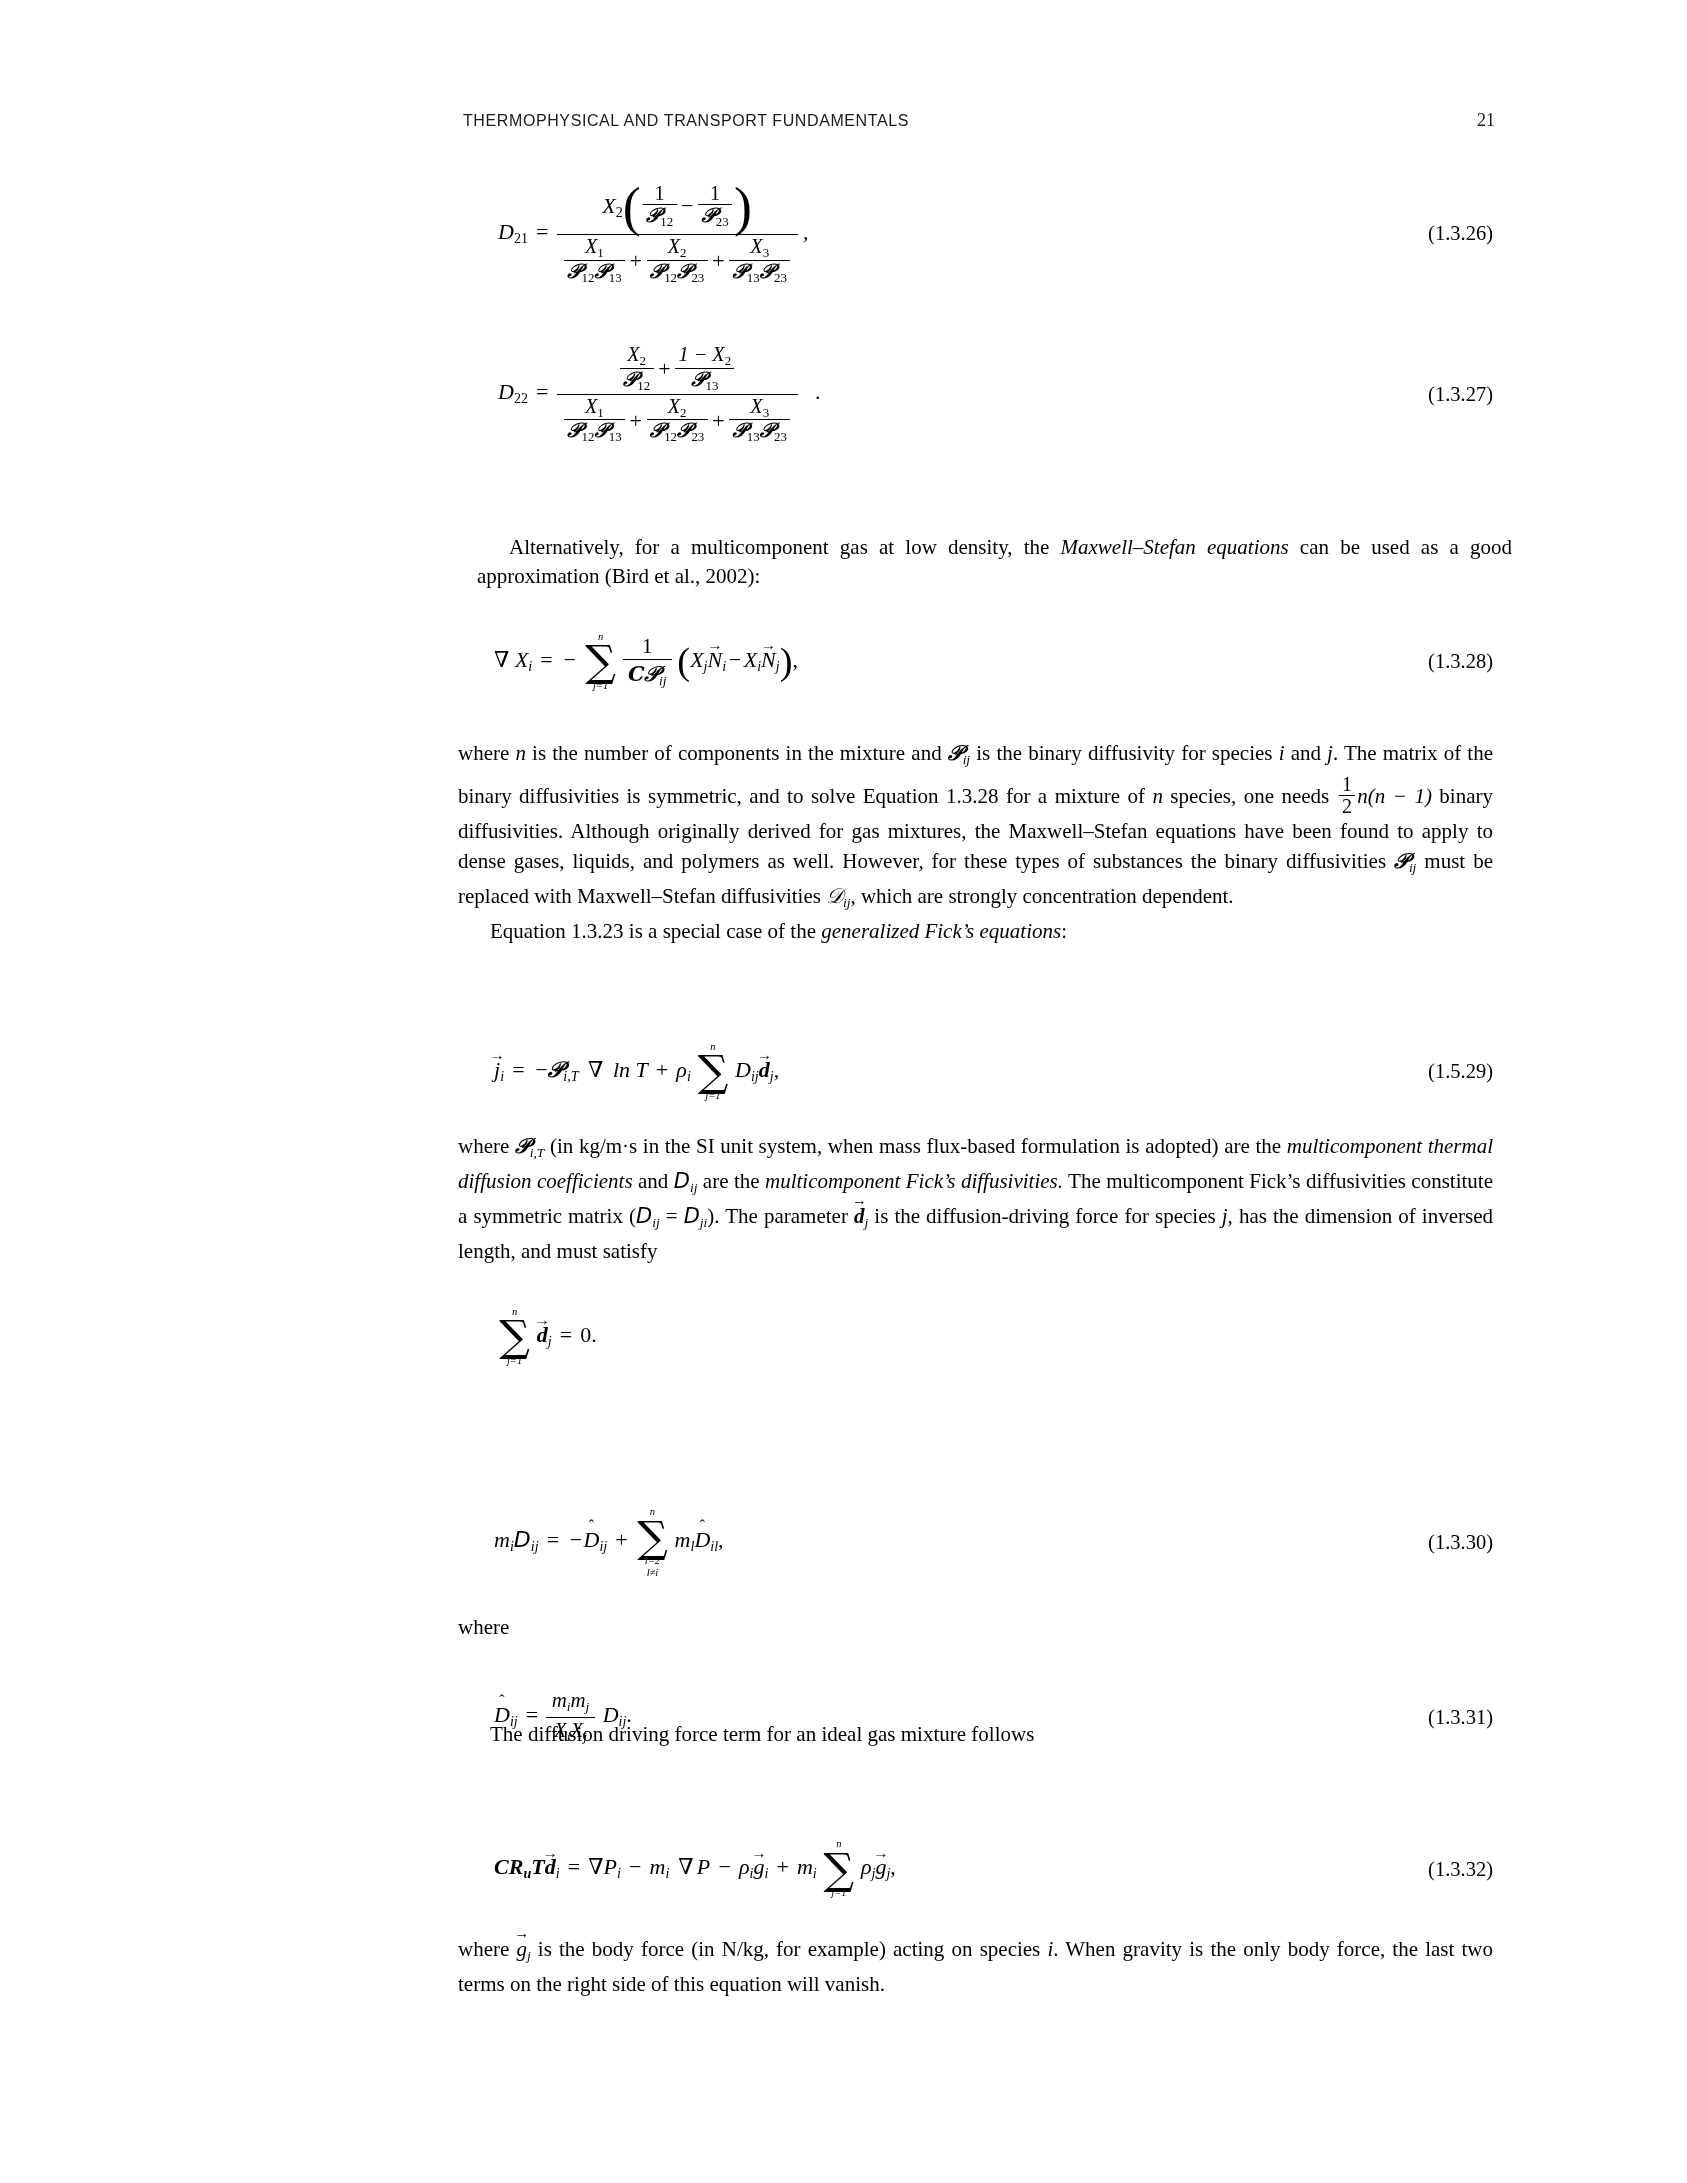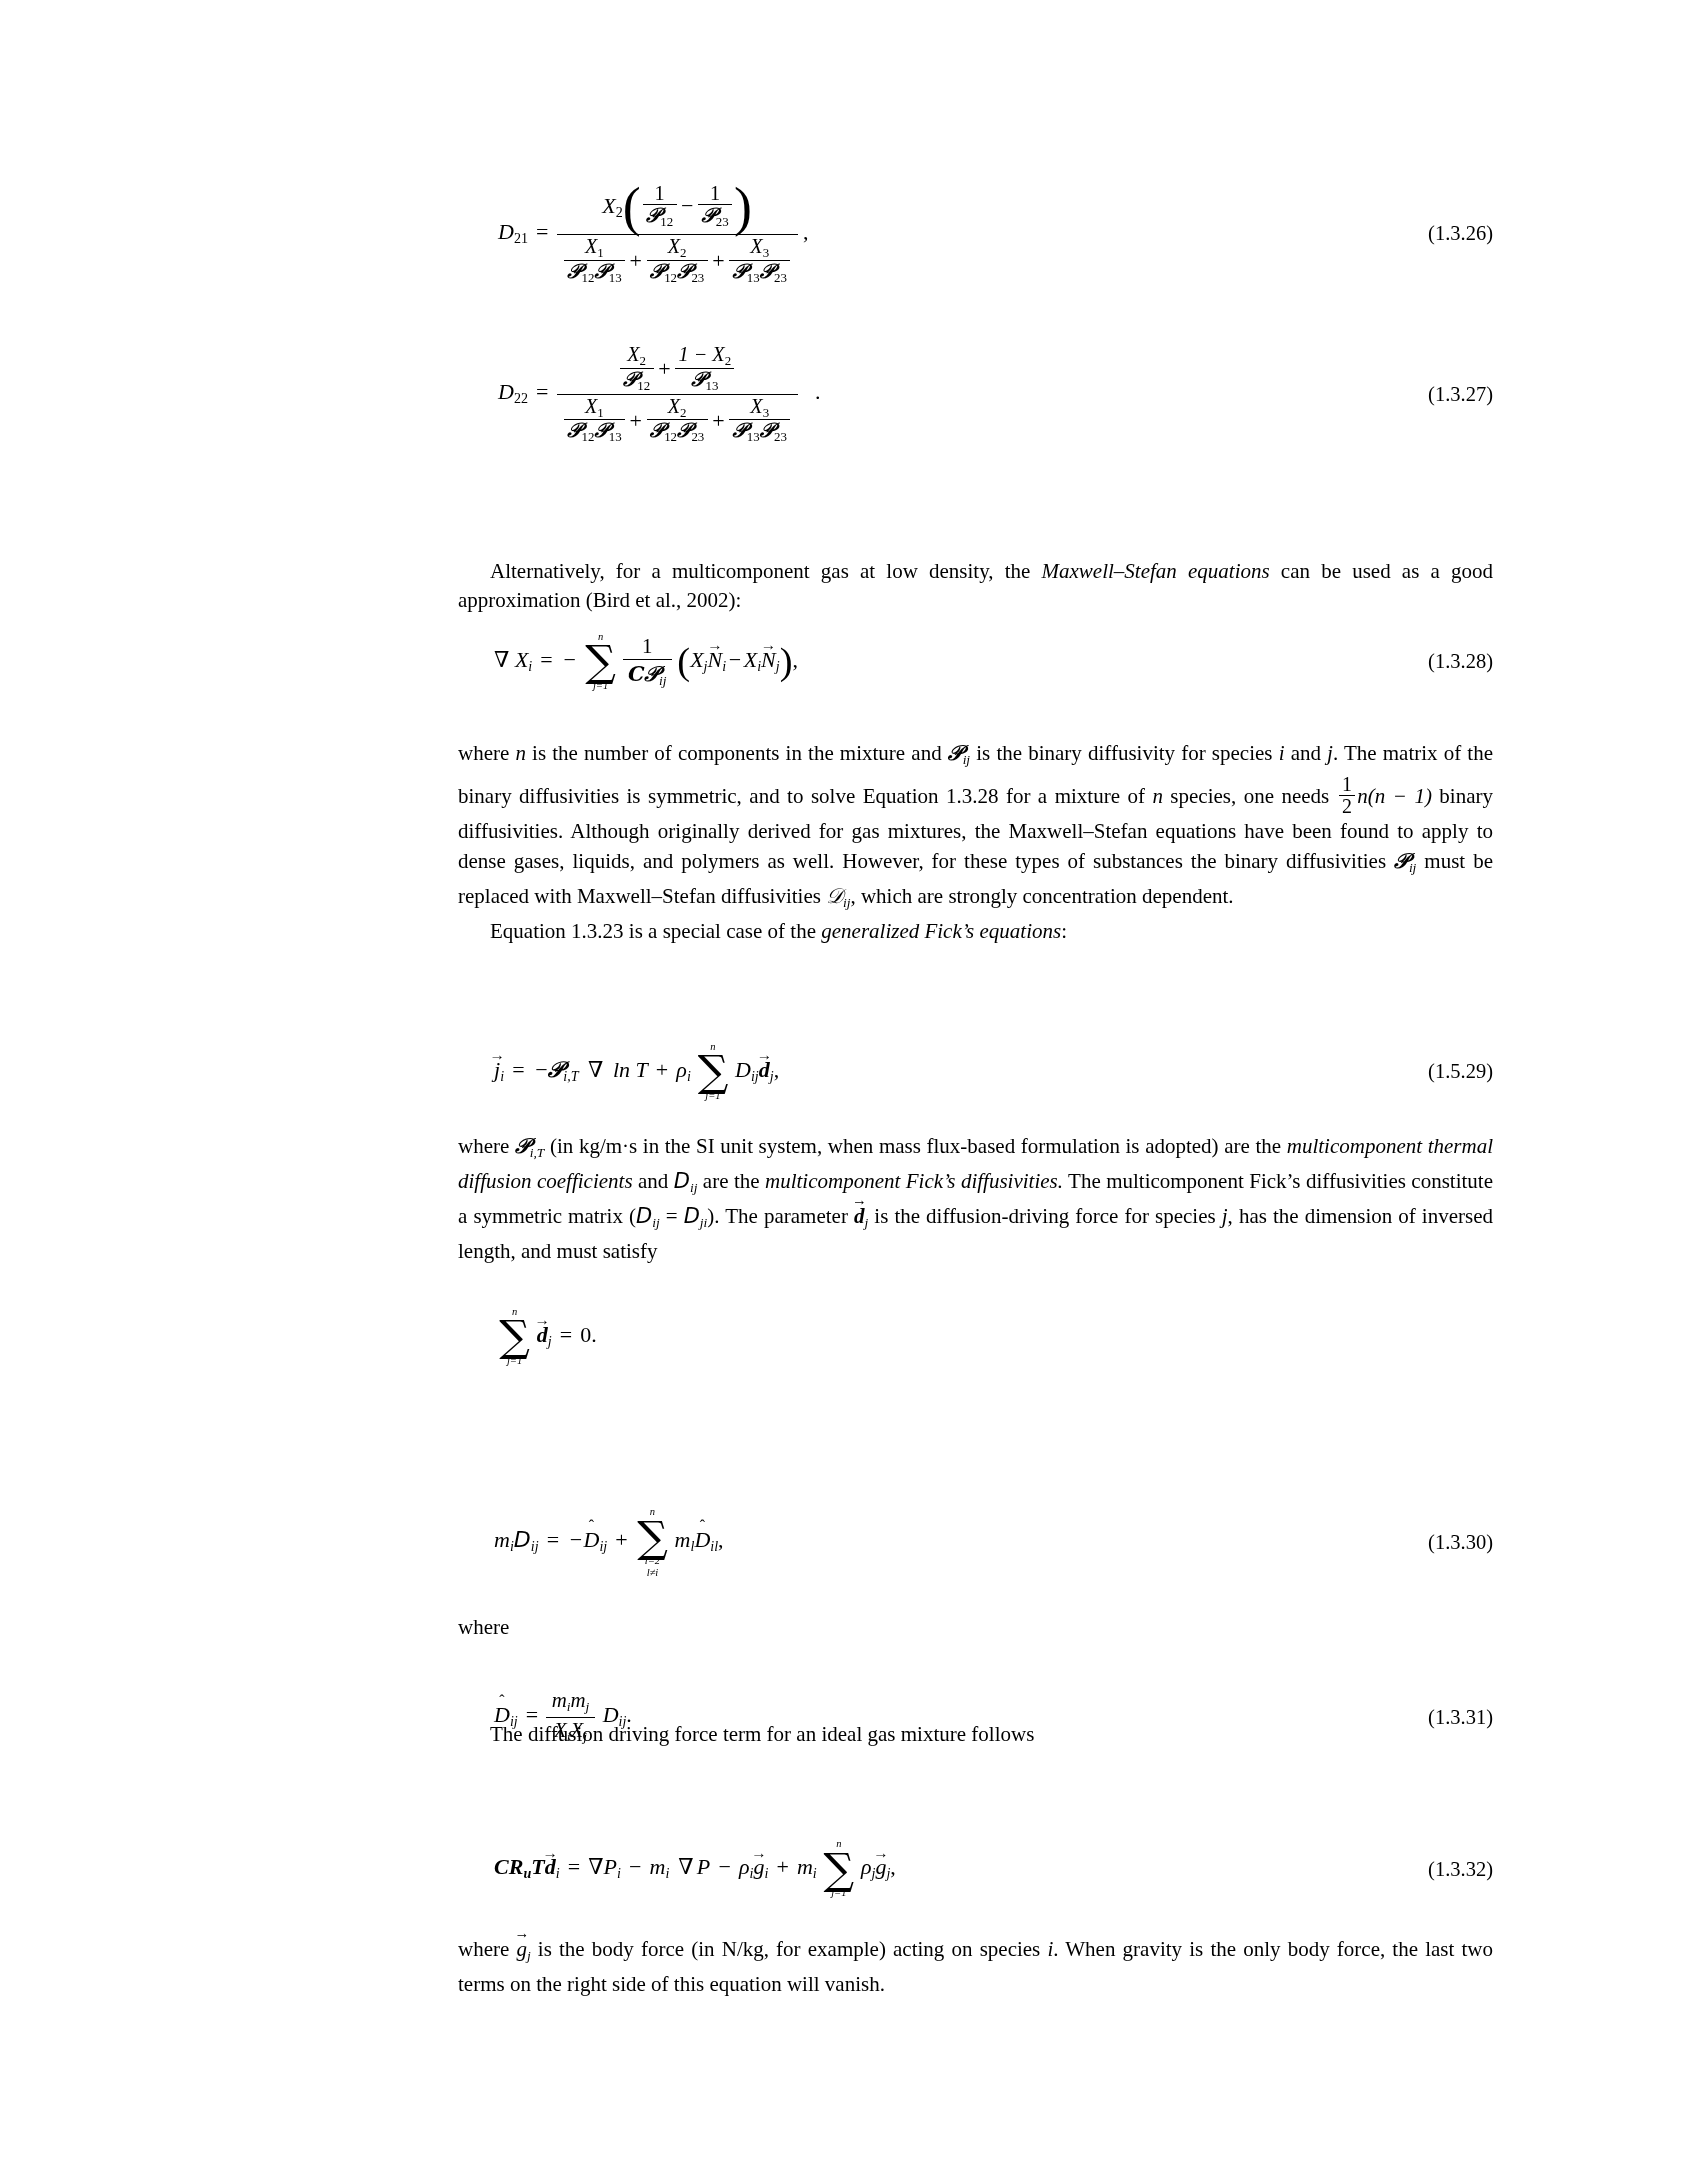--- a/index.html
+++ b/index.html
@@ -82,20 +82,24 @@
   }
   .bigparen { display:inline-block; font-size:2.45em; font-style:normal; vertical-align:middle; line-height:0.92; font-family:"Liberation Serif",serif; }
   .nabla { font-style:normal; }
   .op { font-style:normal; padding:0 2.6px; }
 </style>
 </head>
 <body>
 
 <div class="page">
 
+  <div class="runhead">
+    <span class="runhead-title">THERMOPHYSICAL AND TRANSPORT FUNDAMENTALS</span>
+    <span class="runhead-page">21</span>
+  </div>
 
   <div class="eqrow" style="top:169px; height:129px;">
     <div class="eqbody" style="margin-left:40px;">
       <span class="math"><span>D</span><span class="subup">21</span></span>
       <span class="op">=</span>
       <span class="dfrac">
         <span class="num">
           <span class="math"><span>X</span><span class="subup">2</span></span><span class="bigparen">(</span><span class="frac" style="font-size:0.92em;"><span class="num mathup">1</span><span class="den"><span class="scriptD">𝒫</span><span class="subup">12</span></span></span><span class="op">−</span><span class="frac" style="font-size:0.92em;"><span class="num mathup">1</span><span class="den"><span class="scriptD">𝒫</span><span class="subup">23</span></span></span><span class="bigparen">)</span>
         </span>
         <span class="den">
@@ -117,21 +121,21 @@
         </span>
         <span class="den">
           <span class="frac" style="font-size:0.92em;"><span class="num math"><span>X</span><span class="subup">1</span></span><span class="den"><span class="scriptD">𝒫</span><span class="subup">12</span><span class="scriptD">𝒫</span><span class="subup">13</span></span></span><span class="op">+</span><span class="frac" style="font-size:0.92em;"><span class="num math"><span>X</span><span class="subup">2</span></span><span class="den"><span class="scriptD">𝒫</span><span class="subup">12</span><span class="scriptD">𝒫</span><span class="subup">23</span></span></span><span class="op">+</span><span class="frac" style="font-size:0.92em;"><span class="num math"><span>X</span><span class="subup">3</span></span><span class="den"><span class="scriptD">𝒫</span><span class="subup">13</span><span class="scriptD">𝒫</span><span class="subup">23</span></span></span>
         </span>
       </span>
       <span class="mathup" style="padding-left:12px;">.</span>
     </div>
     <span class="eqnum">(1.3.27)</span>
   </div>
 
-  <div class="col" style="top:557px;">
+  <div class="col" style="top:533px;margin-left:19px;">
     <p class="body indent">
       <span>Alternatively, for a multicomponent gas at low density, the </span><span class="it">Maxwell–Stefan equations</span><span> can be used as a good approximation (Bird et al., 2002):</span>
     </p>
   </div>
 
   <div class="eqrow" style="top:622px; height:79px;">
     <div class="eqbody" style="margin-left:36px;">
       <span class="nabla">∇</span>
       <span class="math"><span>X</span><span class="sub">i</span></span>
       <span class="op">=</span>

